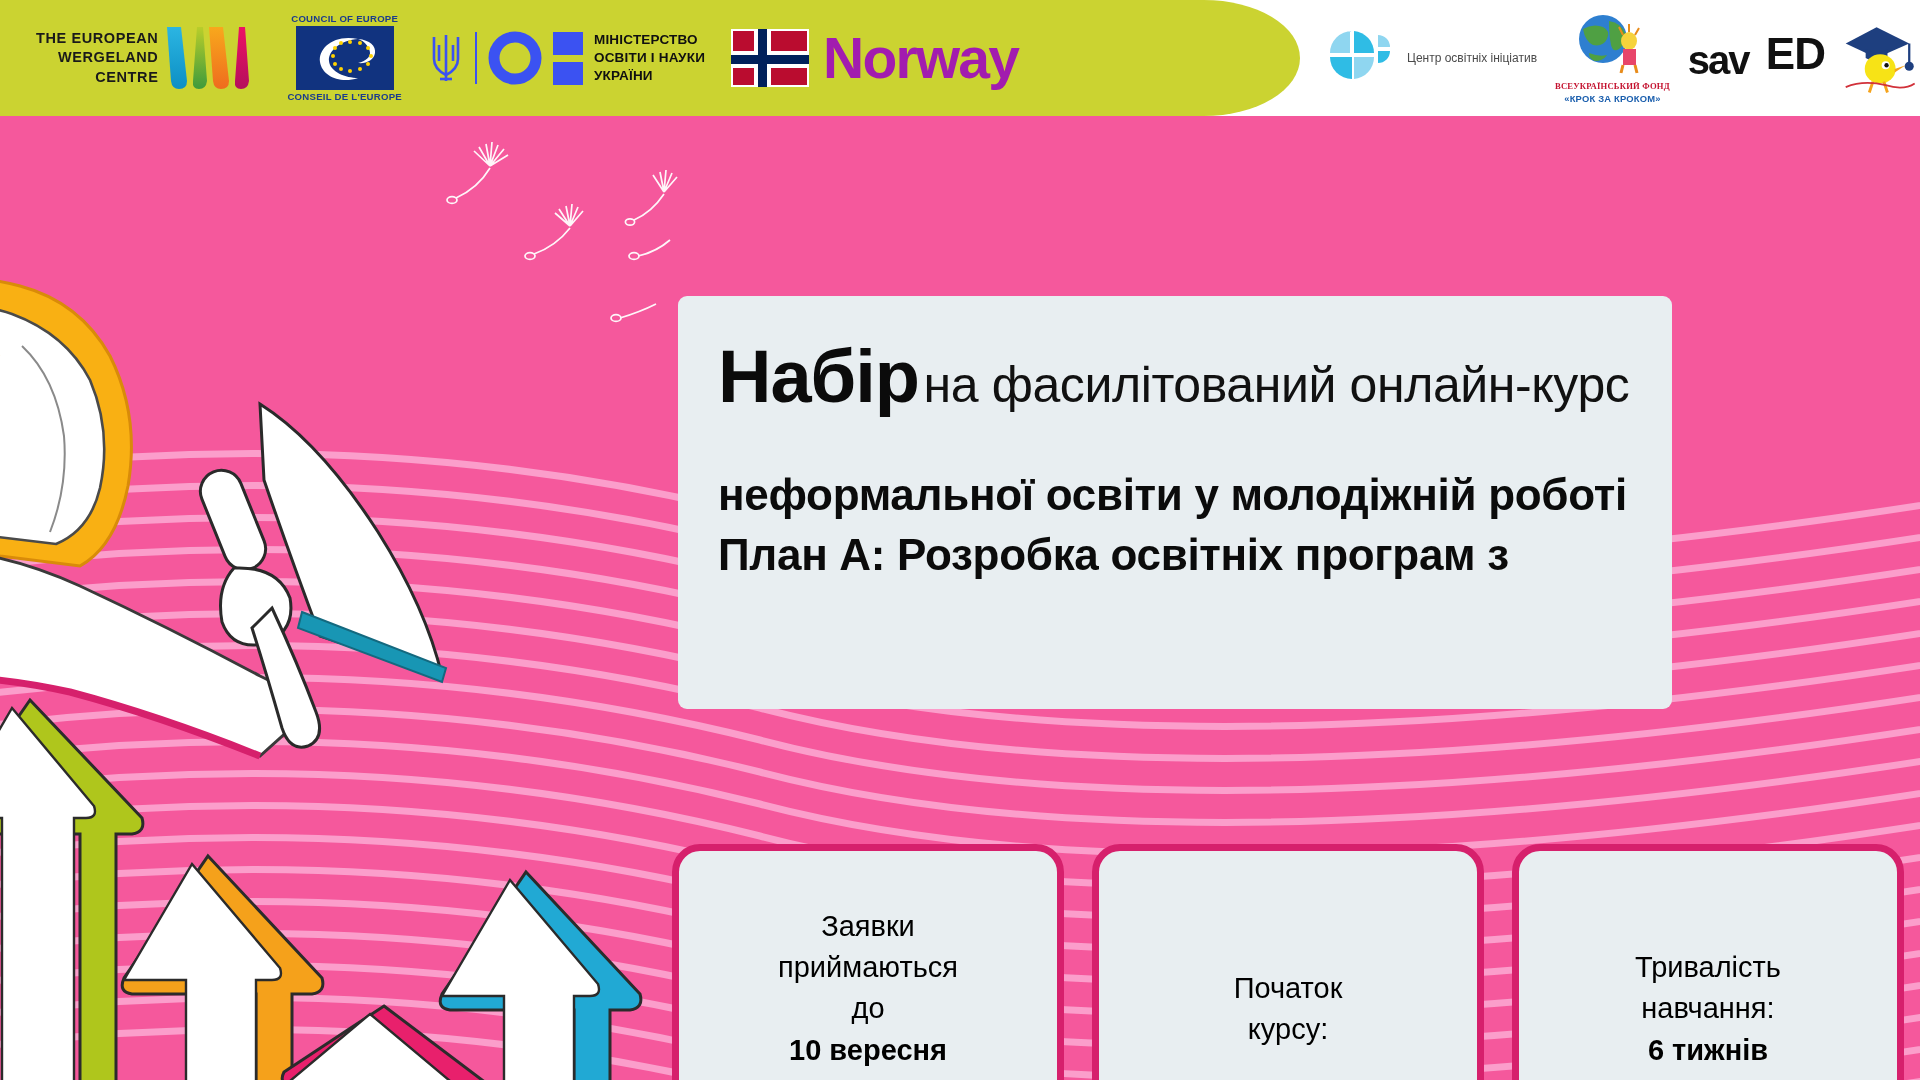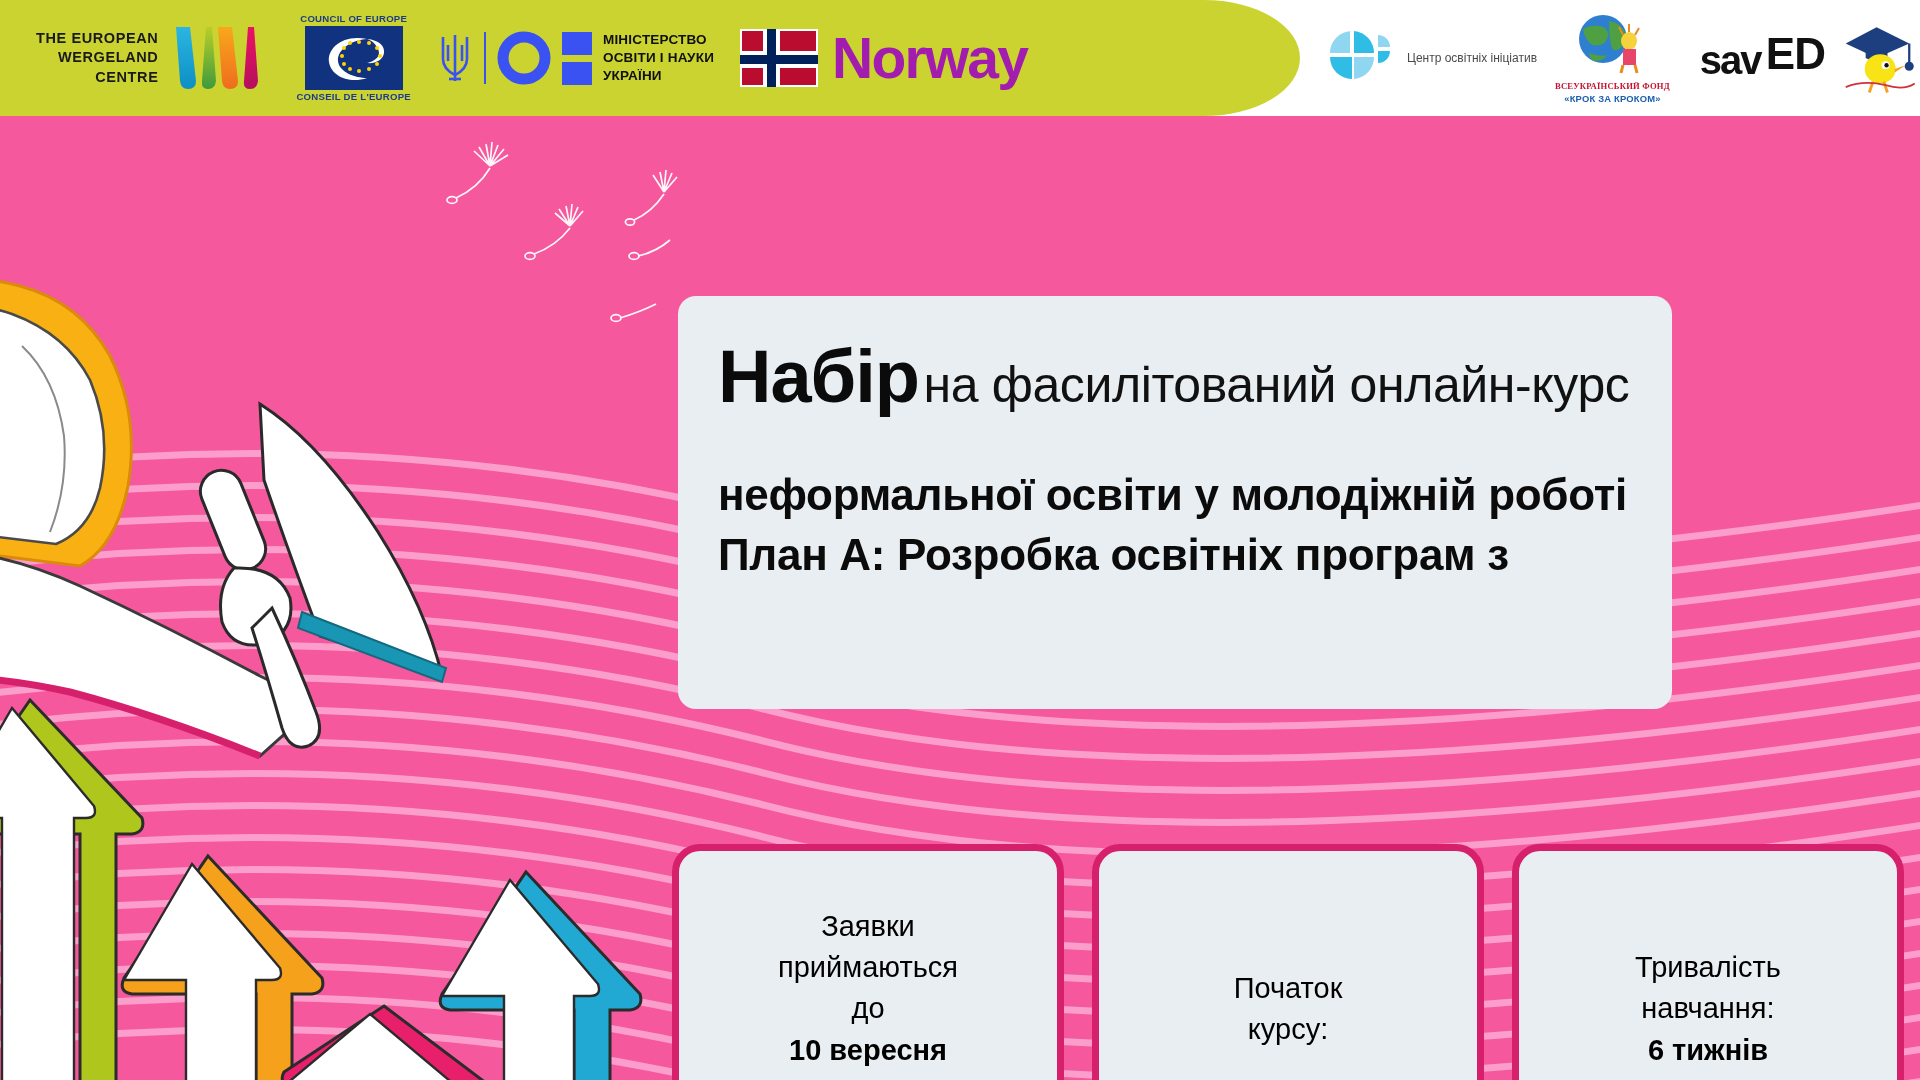--- a/index.html
+++ b/index.html
@@ -24,21 +24,21 @@
   .logos-left {
     position:absolute; left:0; top:0; height:116px; width:1300px;
     display:flex; align-items:center; gap:26px; padding-left:36px;
   }
   .logos-right {
     position:absolute; left:1300px; top:0; height:116px; width:620px;
     display:flex; align-items:center; gap:18px; padding-left:16px;
   }
 
   
-  .ewc { display:flex; align-items:center; gap:16px;justify-content:flex-end; }
+  .ewc { display:flex; align-items:center; gap:7px;justify-content:flex-end; }
   .ewc-text {
     text-align:right; font-size:14.5px; font-weight:700; line-height:1.32;
     color:#1a1a1a; letter-spacing:.6px;
   }
   .ewc-mark { width:96px; height:66px; }
 
   
   .coe { display:flex; flex-direction:column; align-items:center; }
   .coe-cap, .coe-foot {
     font-size:9.6px; font-weight:700; color:#1B3C8C; letter-spacing:.25px;
@@ -70,42 +70,42 @@
   .coi-text { font-size:12px; color:#4a4a4a; white-space:nowrap; }
 
   
   .sbs { display:flex; flex-direction:column; align-items:center; gap:2px; }
   .sbs-mark { width:78px; height:66px; }
   .sbs-t1 { font-size:8.6px; font-weight:700; color:#C4122F; letter-spacing:.2px; white-space:nowrap;font-family:Liberation Serif, serif; }
   .sbs-t2 { font-size:9.4px; font-weight:700; color:#1B5FAE; letter-spacing:.2px; white-space:nowrap; }
 
   
   .saved { position:relative; width:140px; height:62px; }
-  .saved .sv { position:absolute; left:12px; bottom:6px; font-size:40px; font-weight:800; letter-spacing:-2px; color:#111;text-align:center; }
+  .saved .sv { position:absolute; left:0; bottom:6px; font-size:40px; font-weight:800; letter-spacing:-2px; color:#111;text-align:center; }
   .saved .ed { position:absolute; left:78px; top:2px; font-size:44px; font-weight:800; letter-spacing:-1px; color:#111; }
 
   
   .chick { width:96px; height:84px; }
 
   
   .canvas {
     position:absolute; left:0; top:116px; width:1920px; height:964px;
     background:#F5589C; overflow:hidden;
   }
   .stripes { position:absolute; inset:0; }
 
   
   .illo { position:absolute; left:-40px; top:0; width:720px; height:964px; }
   .arrows { position:absolute; left:-30px; bottom:-6px; width:680px; height:400px; }
   .seeds { position:absolute; left:420px; top:20px; width:280px; height:260px; }
 
   
   .main-card {
     position:absolute; left:678px; top:180px; width:994px; height:413px;
-    background:#E8EEF1; border-radius:18px; padding:34px 40px 28px 40px;
+    background:#E8EEF1; border-radius:9px; padding:34px 40px 28px 40px;
     z-index:5;
   }
   .title-row { white-space:nowrap; margin-top:4px; }
   .title-strong {
     font-size:74px; font-weight:800; color:#0b0b0b; letter-spacing:-1px;
     font-family:"Liberation Sans", sans-serif;
   }
   .title-light {
     font-size:50px; font-weight:400; color:#111; letter-spacing:-.4px;
   }

